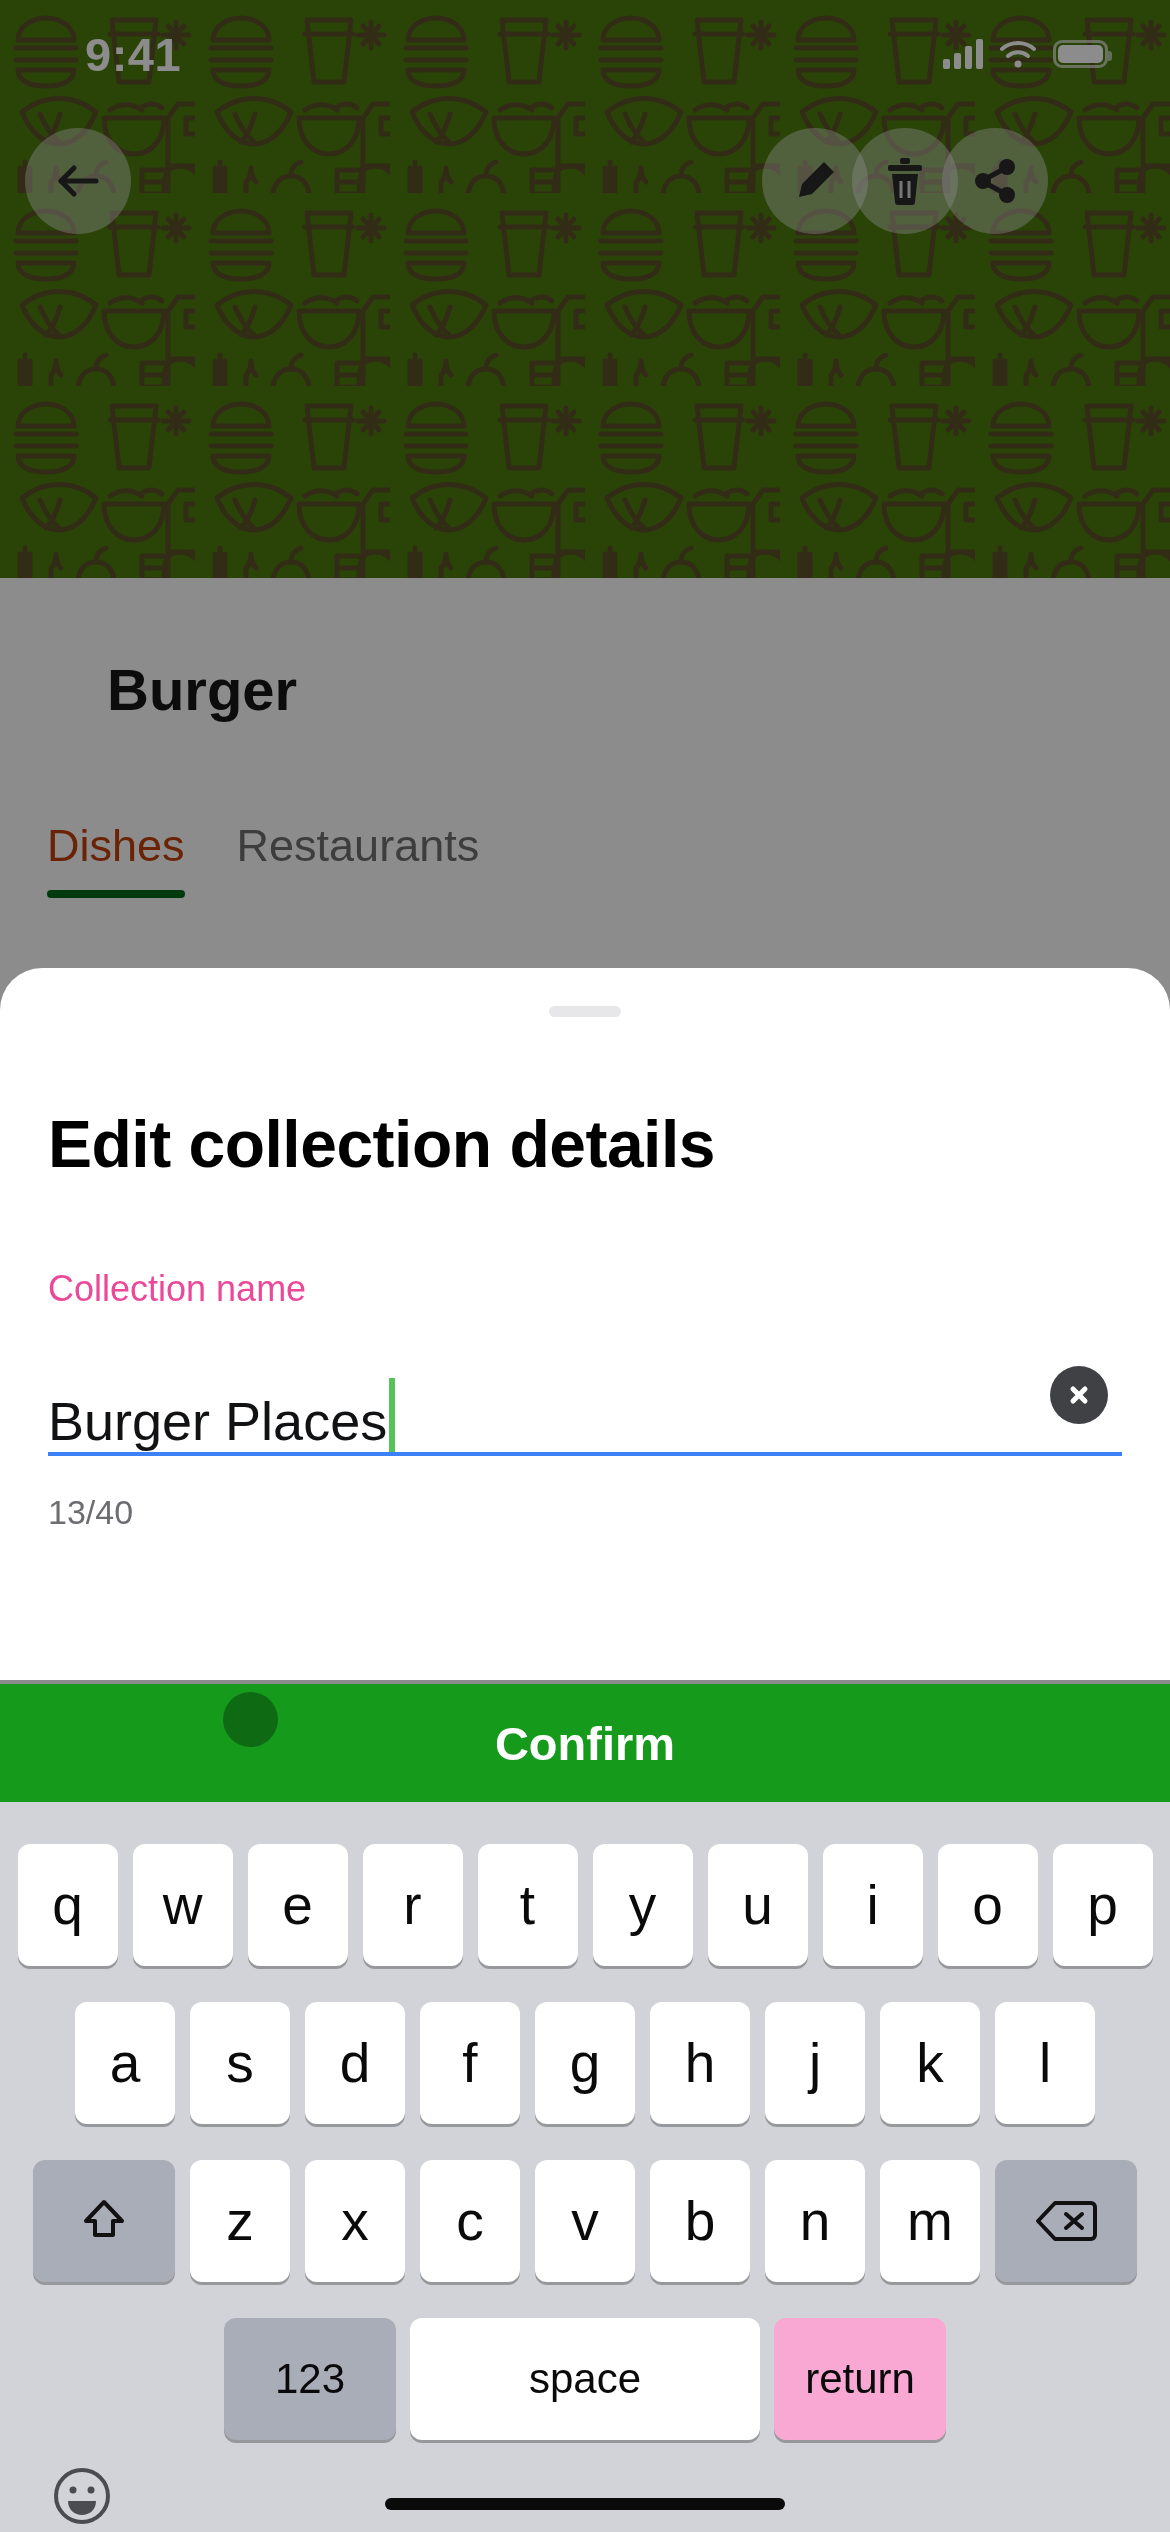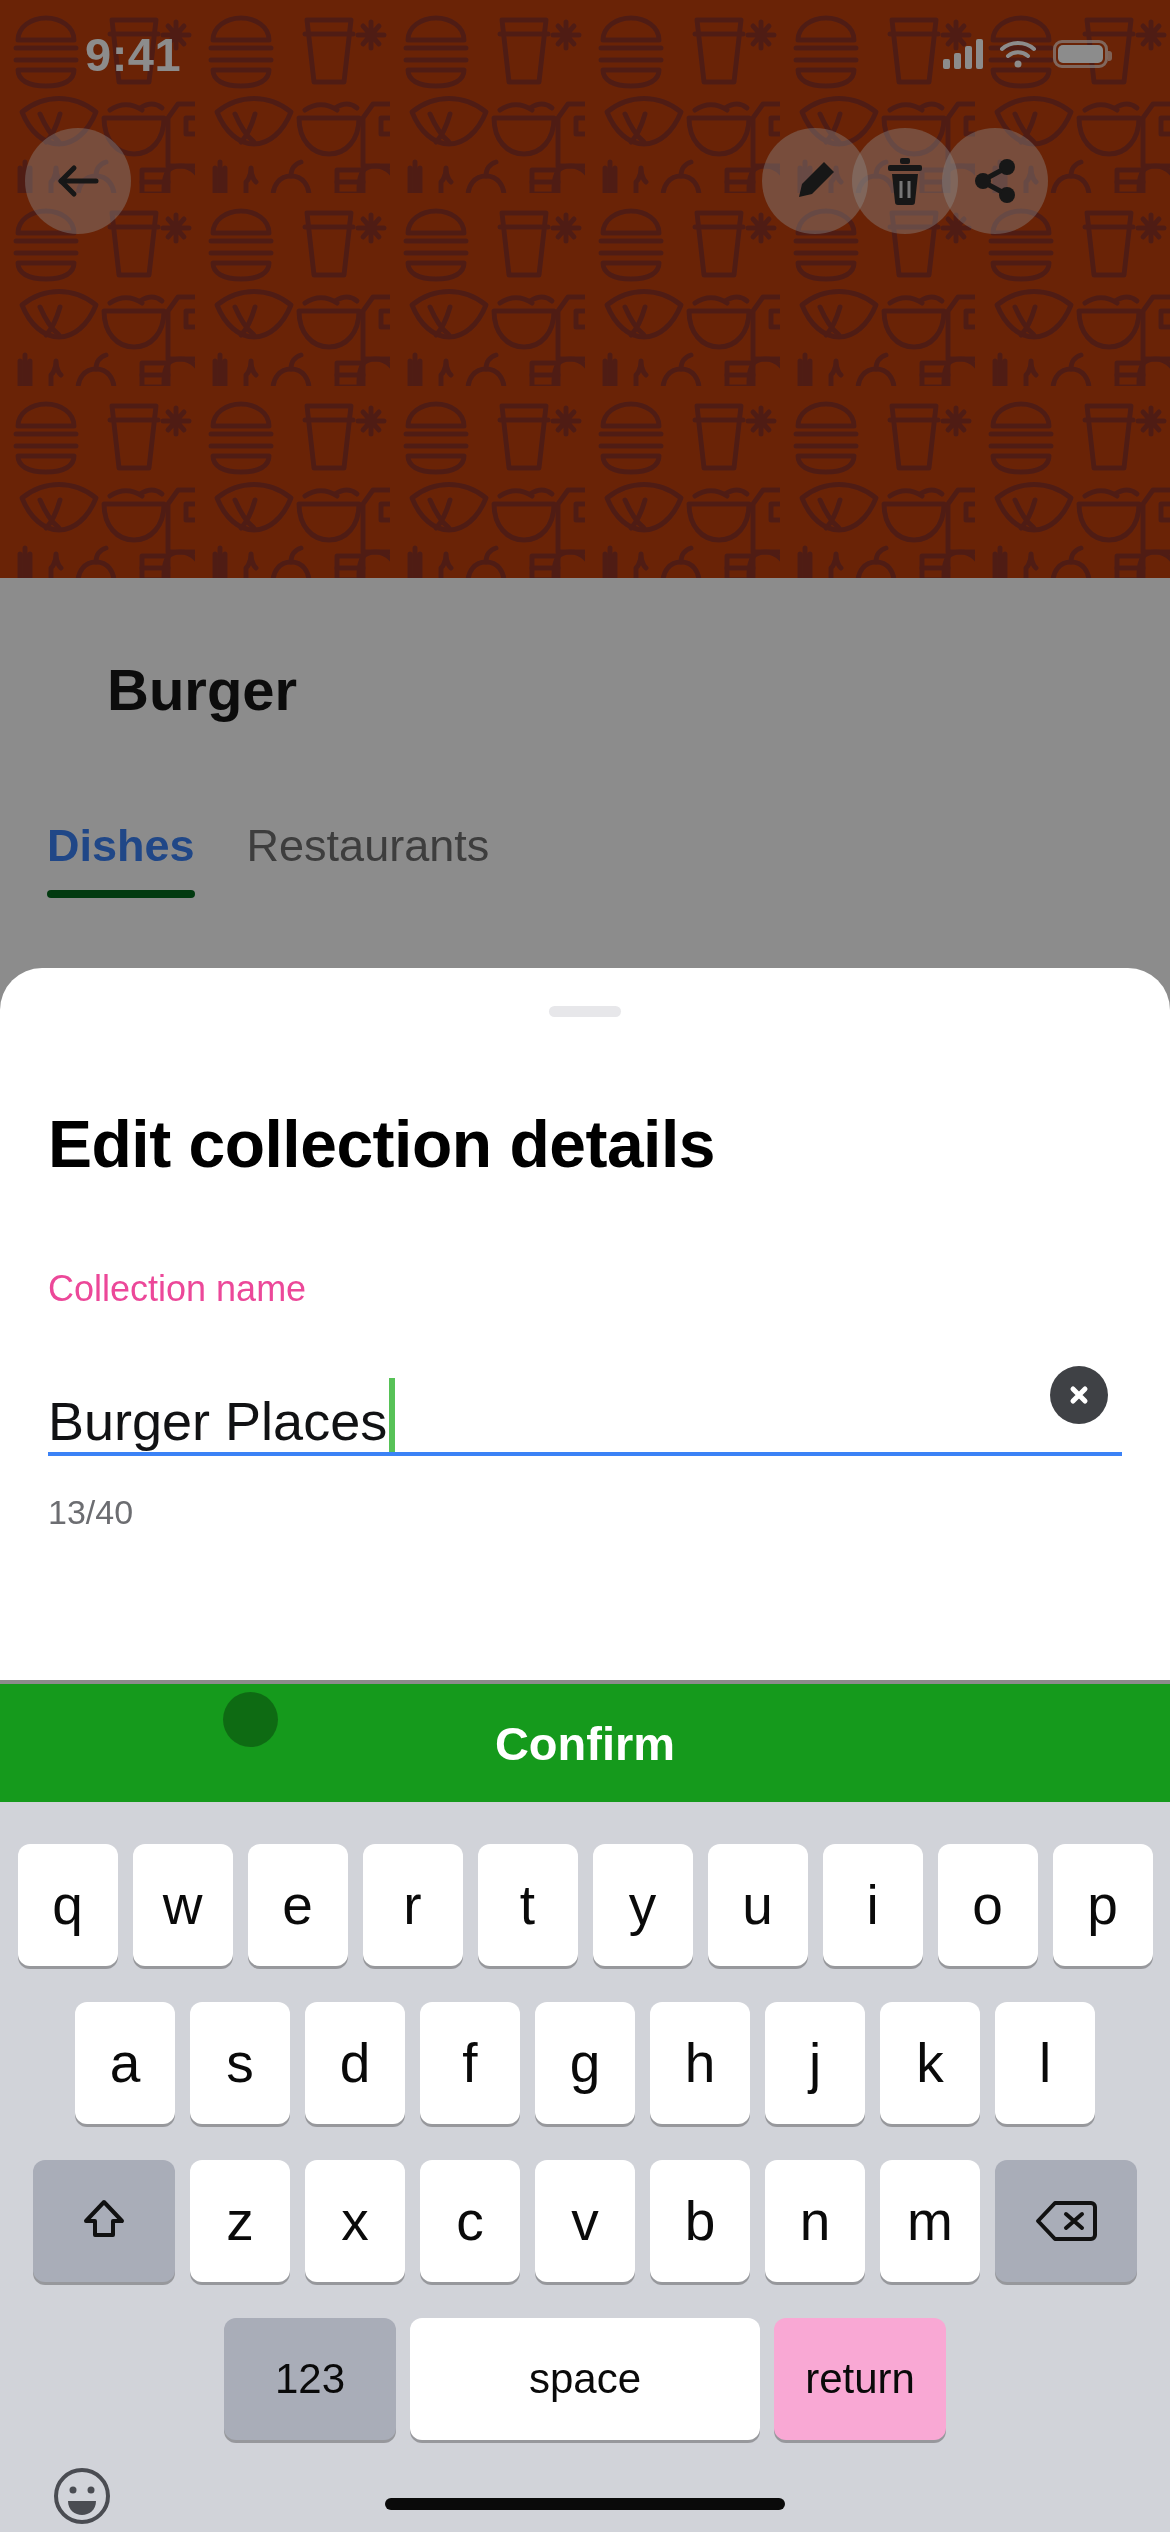--- a/index.html
+++ b/index.html
@@ -10,21 +10,21 @@
     position:relative;
   }
 
   
   #app-screen{
     position:absolute; left:0; top:0; width:1170px; height:2532px;
     background:#ffffff;
   }
   #hero{
     position:absolute; left:0; top:0; width:1170px; height:578px;
-    background:#c2410c;
+    background:#4d7c0f;
     overflow:hidden;
   }
   #hero-pattern{
     position:absolute; left:0; top:0; width:1170px; height:578px;
     opacity:.55;
   }
   #status-bar{
     position:absolute; left:0; top:0; width:1170px; height:108px;
     display:flex; align-items:center; justify-content:space-between;
     padding:0 62px 0 0; color:#fff; z-index:5;
@@ -72,21 +72,21 @@
   #collection-title{
     font-size:58px; font-weight:700; color:#161616; margin-left:50px;
   }
 
   
   #tabs{
     position:absolute; left:0; top:820px; width:1170px; height:120px;
     display:flex; align-items:flex-start; padding-left:47px; gap:52px;
   }
   .tab{ position:relative; padding-bottom:26px; }
-  .tab-label{ font-size:45px; font-weight:700; color:#3b82f6; display:block; }
+  .tab-label{ font-size:45px; font-weight:400; color:#c2410c; display:block; }
   .tab.inactive .tab-label{ color:#6f6f6f; font-weight:400; }
   .tab-underline{
     position:absolute; left:0; bottom:0; width:100%; height:8px;
     background:#046b1e; border-radius:4px;
   }
 
   
   #scrim{
     position:absolute; left:0; top:0; width:1170px; height:2532px;
     background:rgba(0,0,0,.45); z-index:10;

